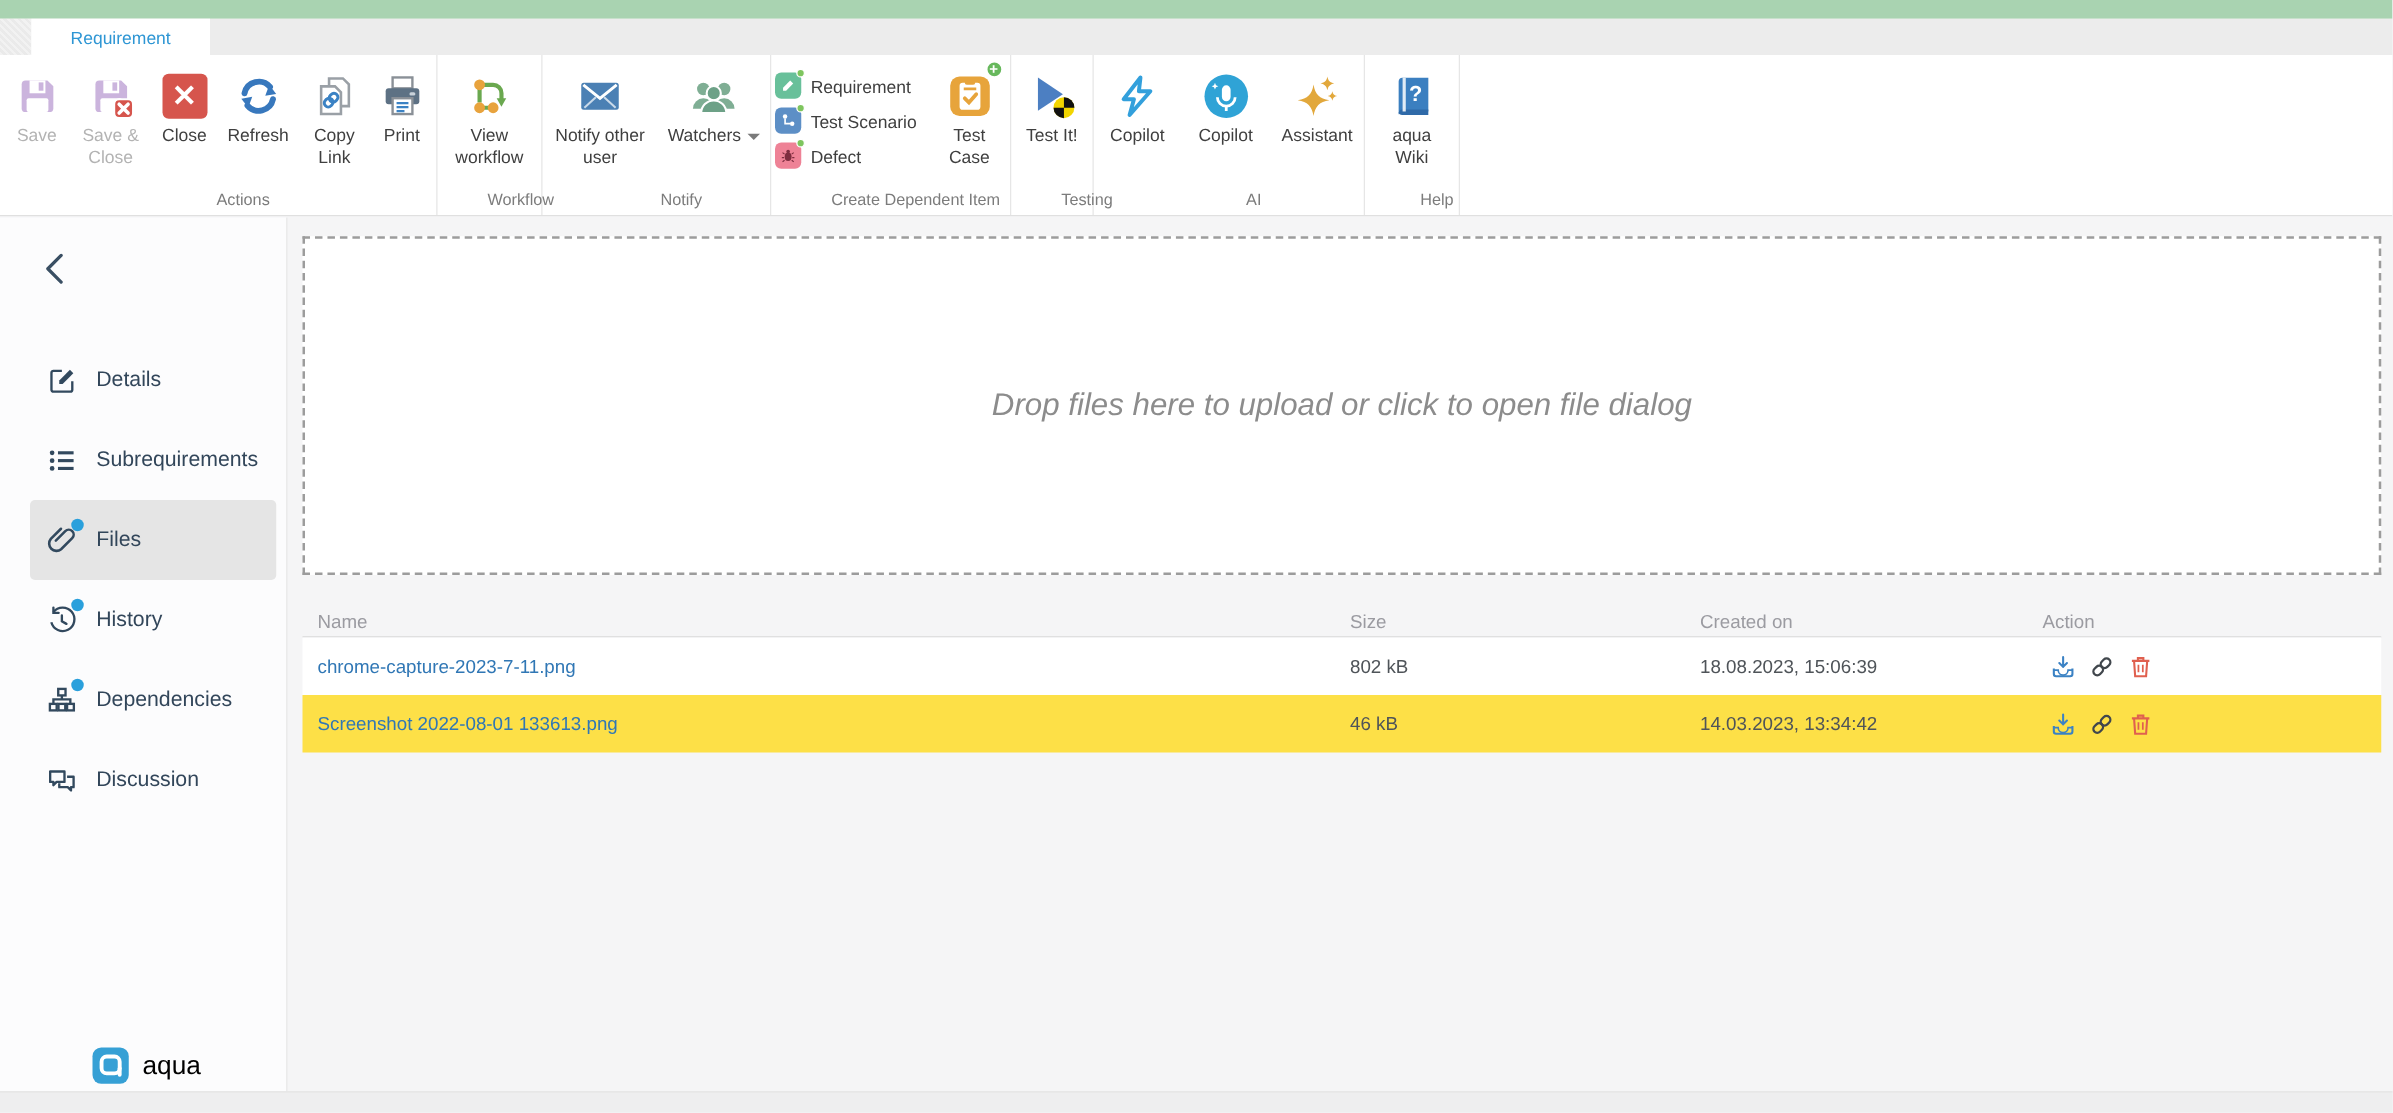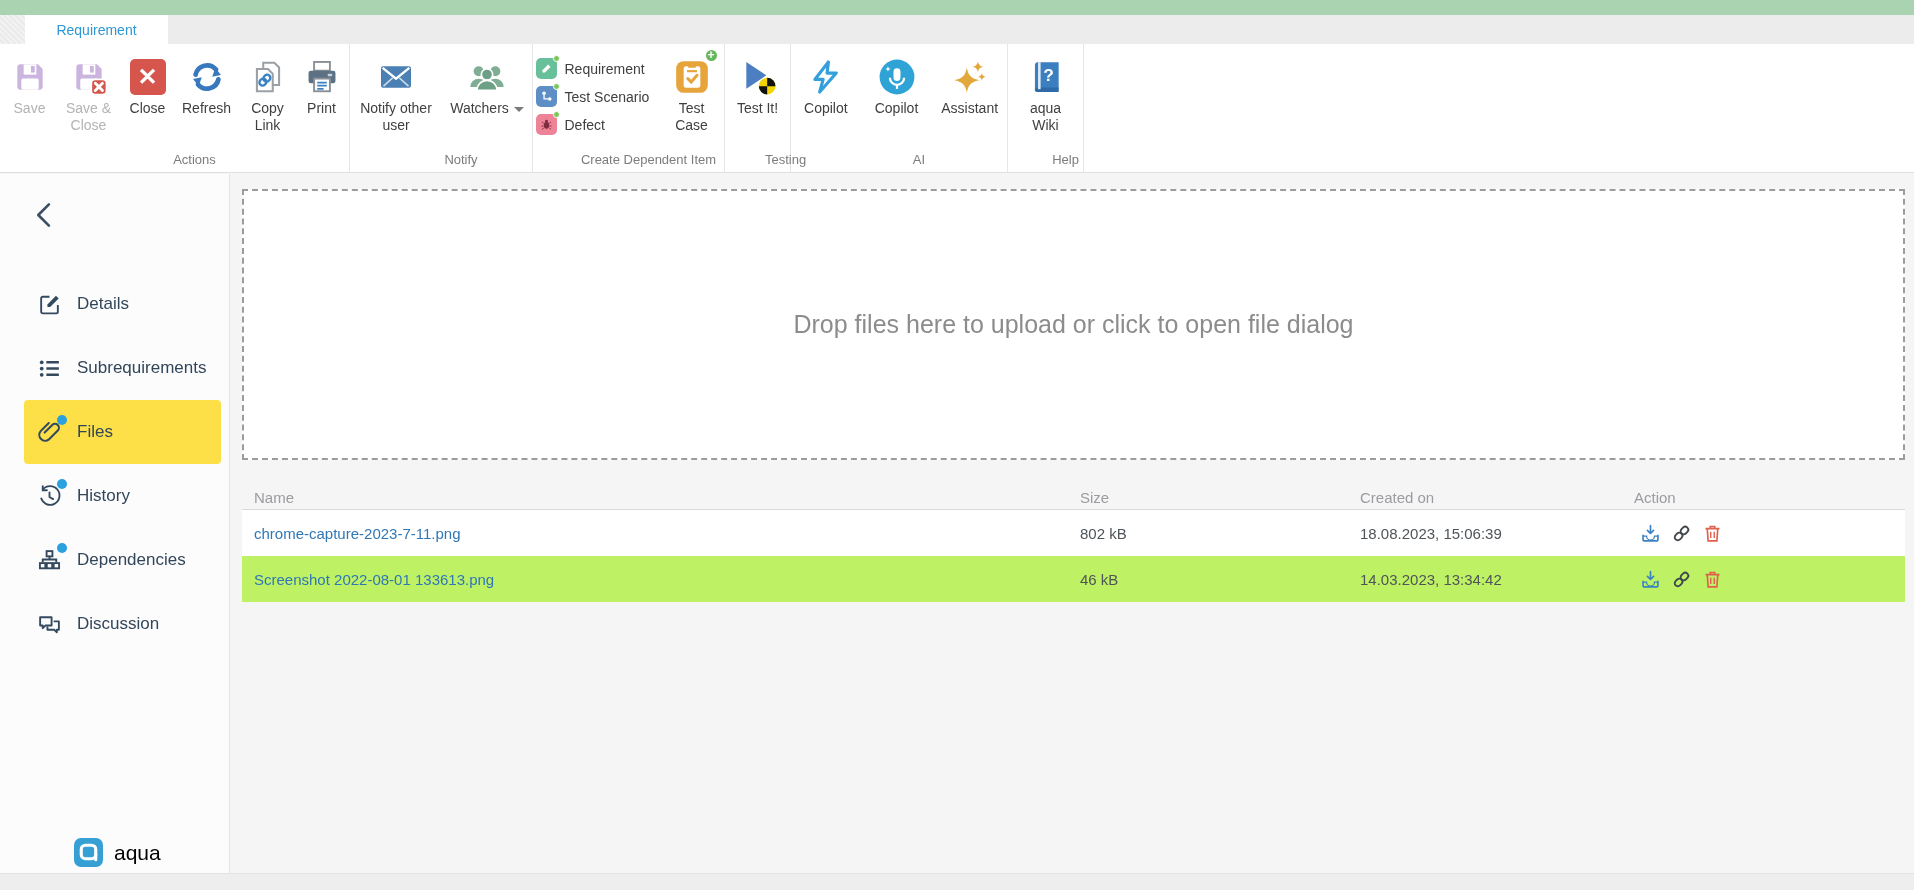--- a/index.html
+++ b/index.html
@@ -50,44 +50,44 @@
     background:#eeeeef; border-top:1px solid #e3e3e3; }
 
   
   .sidebar { width:230px; background:#fcfcfd; border-right:1px solid #e5e5e5;
     position:relative; flex:0 0 auto;padding-left:16px; }
   .backbtn { margin:26px 0 0 16px; width:30px; height:30px; cursor:pointer;
     display:flex; align-items:center; }
   .nav { margin-top:42px; }
   .navitem { height:64px; display:flex; align-items:center; gap:15px;
     padding-left:20px; cursor:pointer; color:#32465a; font-size:17px; }
-  .navitem.selected { background:#fde047; border-radius:4px; margin:0 8px;
+  .navitem.selected { background:#e5e5e5; border-radius:4px; margin:0 8px;
     padding-left:12px; }
   .navicon { position:relative; width:26px; height:26px; flex:0 0 auto;
     display:flex; align-items:center; justify-content:center; }
   .bluedot { position:absolute; top:-4px; right:-5px; width:10px; height:10px;
     border-radius:50%; background:#2aa0dc; }
   .brand { position:absolute; bottom:6px; left:74px; display:flex; align-items:center;
     gap:11px; cursor:pointer; }
   .brandlogo { width:29px; height:29px; border-radius:7px; background:#36a0d5;
     display:flex; align-items:center; justify-content:center; }
   .brandname { font-size:21px; color:#000000; }
 
   
   .main { flex:1; padding:15px 9px 0 12px; }
   .dropzone { height:271px; background:#fff; border:2px dashed #9c9c9c;
     display:flex; align-items:center; justify-content:center; cursor:pointer; }
-  .droptext { font-size:25px; color:#8c8c8c; }
+  .droptext { font-style:italic; font-size:25px; color:#8c8c8c; }
   .ftable { margin-top:26px; }
   .frow { display:grid; grid-template-columns:826px 280px 274px 1fr;
     align-items:center; padding-left:12px; }
   .fhead { height:24px; color:#9b9ba1; font-size:15px; border-bottom:1px solid #d9d9d9; }
   .fdata { height:46px; font-size:15px; color:#4f5459; }
   .fdata.odd { background:#ffffff; }
-  .fdata.even { background:#bef264; }
+  .fdata.even { background:#fde047; }
   .flink { color:#3077b5; cursor:pointer; text-decoration:none; }
   .actions { display:flex; align-items:center; gap:10px; padding-left:6px; }
   .aicon { width:21px; height:21px; cursor:pointer; display:flex; align-items:center; }
 </style>
 </head>
 <body>
 
 <div class="topbar"></div>
 <div class="tabrow">
   <div class="corner"></div>
@@ -163,20 +163,39 @@
               <rect x="7" y="13" width="10" height="8" fill="#fff" stroke="#8a9097" stroke-width="1.2"></rect>
               <path d="M9 15.5h6M9 17.5h6M9 19.5h4" stroke="#3b82c4" stroke-width="1.1"></path>
             </svg>
         </div>
         <div class="rlabel">Print</div>
       </div>
     </div>
     <div class="rgrouplabel">Actions</div>
   </div>
 
+  <div class="rgroup" style="width:84px">
+    <div class="ritems">
+      <div class="ritem" style="width:80px">
+        <div class="ricon">
+          <svg width="40" height="40" viewBox="0 0 24 24" fill="none">
+              <path d="M7 8v7" stroke="#6aa84f" stroke-width="2"></path>
+              <path d="M8.5 6.5h5a4 4 0 0 1 4 4v3" stroke="#6aa84f" stroke-width="2"></path>
+              <path d="M15.2 13l2.3 4 2.3-4z" fill="#6aa84f"></path>
+              <path d="M8.5 17.5h3" stroke="#6aa84f" stroke-width="2"></path>
+              <circle cx="7" cy="6.5" r="2.6" fill="#e8a33d"></circle>
+              <circle cx="7" cy="17.5" r="2.6" fill="#e8a33d"></circle>
+              <circle cx="13.5" cy="17.5" r="2.6" fill="#e8a33d"></circle>
+            </svg>
+        </div>
+        <div class="rlabel">View workflow</div>
+      </div>
+    </div>
+    <div class="rgrouplabel">Workflow</div>
+  </div>
 
   <div class="rgroup" style="width:183px">
     <div class="ritems">
       <div class="ritem" style="width:92px">
         <div class="ricon">
           <svg width="40" height="40" viewBox="0 0 24 24">
               <rect x="3" y="5.5" width="18" height="13" rx="1.2" fill="#4b80b4"></rect>
               <path d="M4 6.5l8 6.5 8-6.5" stroke="#fff" stroke-width="1.4" fill="none"></path>
               <path d="M4.5 17.5l5.5-5M19.5 17.5l-5.5-5" stroke="#fff" stroke-width="1" fill="none" opacity=".7"></path>
             </svg>

